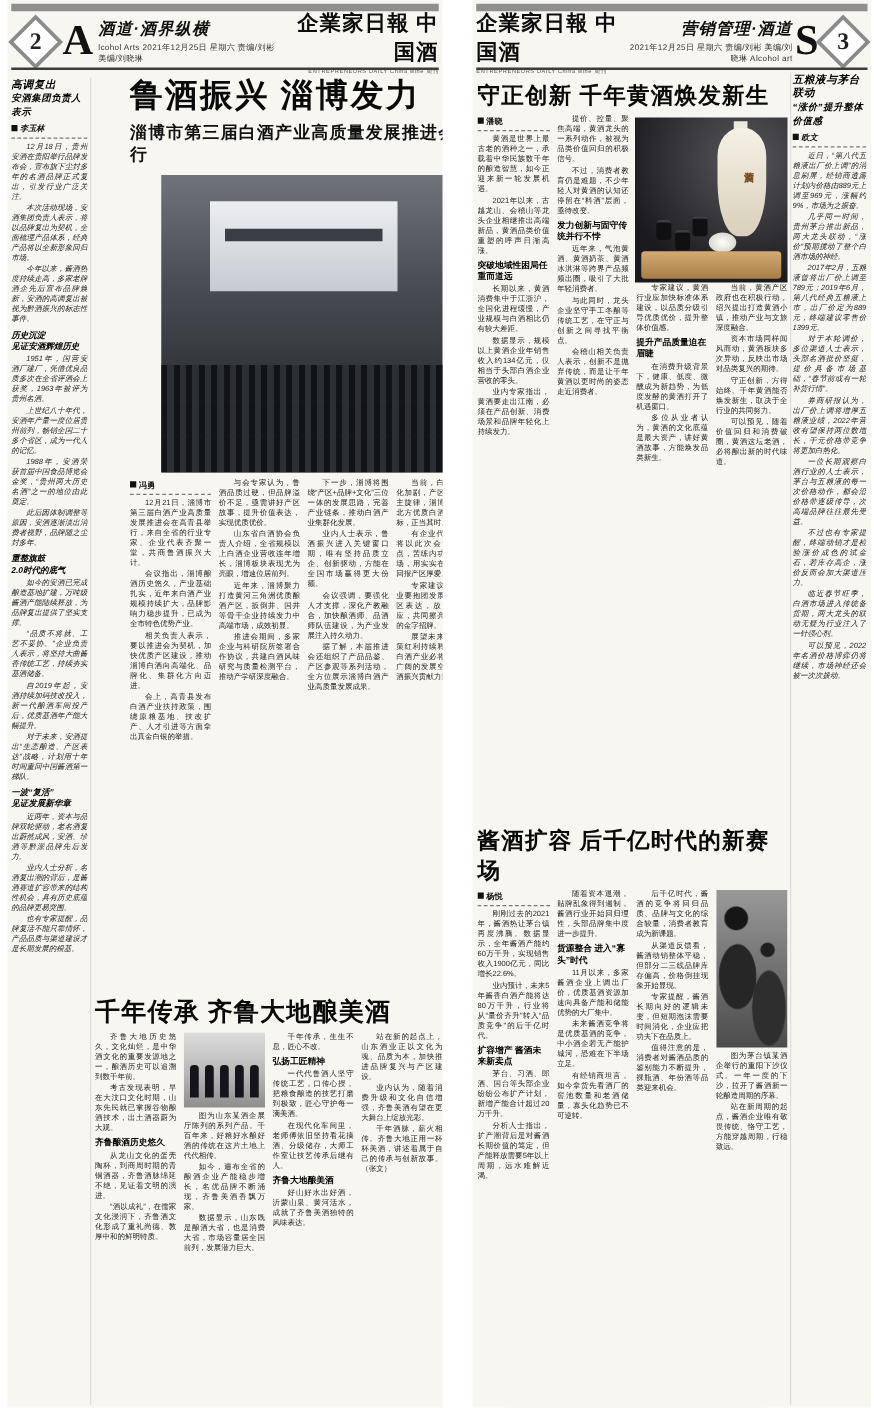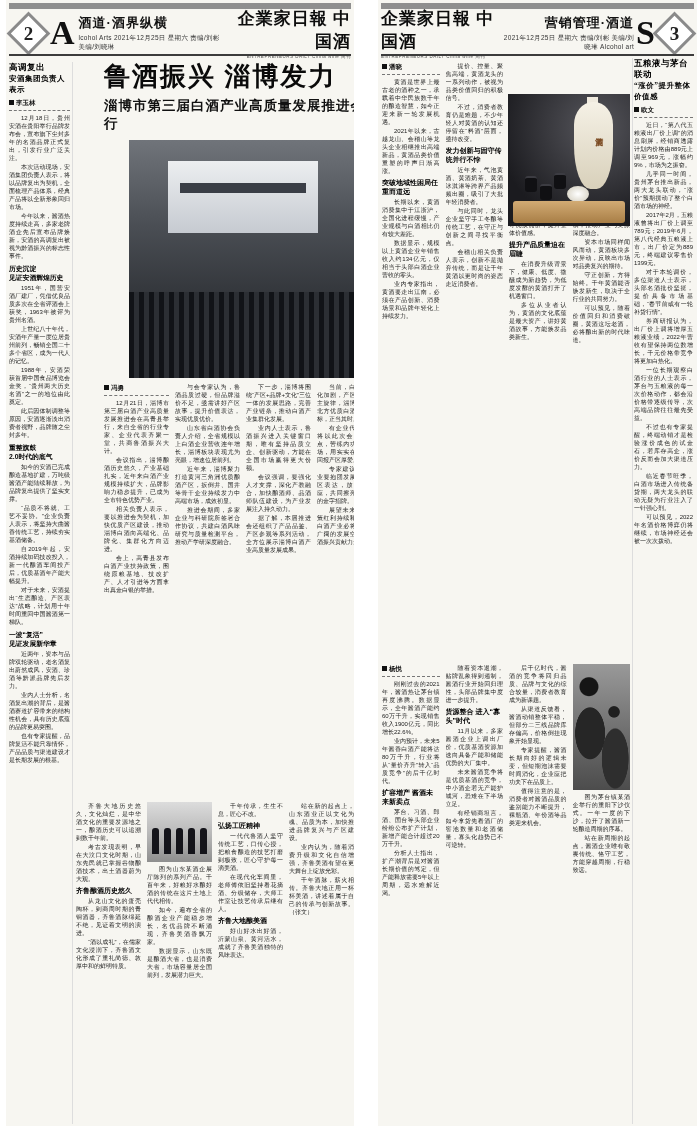--- a/index.html
+++ b/index.html
@@ -11,41 +11,41 @@
   .topbar{position:absolute;top:3px;left:3px;right:3px;height:6px;background:#8f8f8f;}
   .hrule{position:absolute;top:54px;left:3px;right:3px;height:0;border-top:2px solid #3c3c3c;}
   
   .hdr{position:absolute;top:13px;left:3px;right:3px;height:40px;display:flex;align-items:center;}
   .logo{display:flex;align-items:center;gap:2px;}
   .diamond{width:25px;height:25px;border:3px solid #8a8a8a;transform:rotate(45deg);background:#fff;margin:4px;}
   .diamond b{display:block;width:25px;height:25px;transform:rotate(-45deg);font-size:19px;line-height:25px;
              text-align:center;font-family:"Liberation Serif","DejaVu Serif",serif;color:#222;}
   .bigletter{font-family:"Liberation Serif","DejaVu Serif",serif;font-weight:bold;font-size:34px;line-height:34px;color:#111;}
   .sect{margin-left:4px;}
-  .sect .cn{font-size:13px;font-weight:bold;letter-spacing:1px;color:#111;}
+  .sect .cn{font-size:13px;font-weight:bold;letter-spacing:1px;color:#111;font-style:italic;}
   .sect .en{font-size:6.5px;color:#333;margin-top:2px;letter-spacing:.3px;}
   .masthead{margin-left:auto;text-align:right;}
   .masthead .row1{font-family:"Liberation Serif","DejaVu Serif",serif;font-weight:bold;font-size:17px;color:#0d0d0d;letter-spacing:1px;}
   .masthead .row2{font-size:4.5px;color:#555;letter-spacing:.5px;margin-top:1px;}
   .hdr-right-cluster{margin-left:auto;display:flex;align-items:center;justify-content:center;}
   .sect-r{text-align:right;margin-right:2px;}
   .masthead-l{text-align:left;}
   
   .article{position:absolute;}
   h1.head{margin:0;font-family:"Liberation Serif","DejaVu Serif",serif;font-weight:bold;color:#0a0a0a;}
   .h-main{font-size:26px;line-height:34px;letter-spacing:2px;}
   .h-sub{font-size:13.5px;line-height:18px;font-weight:bold;margin-top:3px;letter-spacing:1px;color:#111;}
   .h-mid{font-size:18px;line-height:24px;letter-spacing:1px;}
   .cols{display:flex;gap:6px;overflow:hidden;margin-top:4px;}
   .col{flex:1;overflow:hidden;min-width:0;}
   .col p,.flow p{margin:0 0 1px;font-size:6px;line-height:8px;text-align:justify;text-indent:2em;color:#222;}
   .byline{font-size:6.5px;font-weight:bold;color:#111;border-bottom:1px dashed #777;padding:1px 0 2px;margin-bottom:3px;}
   .byline .sq{display:inline-block;width:5px;height:5px;background:#111;margin-right:2px;}
   .csub{margin:3px 0 2px;font-size:7px;line-height:9px;font-weight:bold;color:#000;}
-  .sidebar{overflow:hidden;position:absolute;}
+  .sidebar{overflow:hidden;position:absolute;font-style:italic;}
   .sidebar h3{margin:0 0 3px;font-family:"Liberation Serif","DejaVu Serif",serif;font-size:7.5px;line-height:11px;
               font-weight:bold;color:#000;letter-spacing:.5px;}
   .sidebar h3 .l1{font-size:8.5px;display:block;}
   .sb-sub{margin:4px 0 2px;font-weight:bold;font-size:6.8px;line-height:9px;color:#000;}
   .spacer-photo{height:135px;}
   
   .photo{position:relative;overflow:hidden;background:#777;}
   .photo-conference{background:linear-gradient(180deg,#70747a 0%,#4b4f55 35%,#33363b 65%,#1f2125 100%);}
   .pc-screen{position:absolute;left:17%;top:9%;width:66%;height:30%;background:linear-gradient(#eceef0,#c6cad1);}
   .pc-title{position:absolute;left:8%;top:30%;width:84%;height:14%;background:#3a3e46;}
@@ -172,20 +172,21 @@
       <div class="col flow">
           <p>当前，白酒行业分化加剧，产区竞争成为主旋律，淄博提出打造北方优质白酒产区的目标，正当其时。</p>
           <p>有企业代表表示，将以此次会议为新起点，苦练内功，深耕市场，用实实在在的业绩回报产区厚爱。</p>
           <p>专家建议，鲁酒企业要抱团发展，统一产区表达，放大集群效应，共同擦亮淄博白酒的金字招牌。</p>
           <p>展望未来，随着政策红利持续释放，淄博白酒产业必将迎来更加广阔的发展空间，为鲁酒振兴贡献力量。</p>
         </div>
     </div>
   </div>
 
   <div class="article" style="left:70px;top:798px;width:278px;height:326px;">
+    <h1 class="head h-mid" style="font-size:20px;">千年传承 齐鲁大地酿美酒</h1>
     <div class="cols" style="height:292px;">
       <div class="col">
         <div class="flow">
             <p>齐鲁大地历史悠久，文化灿烂，是中华酒文化的重要发源地之一，酿酒历史可以追溯到数千年前。</p>
             <p>考古发现表明，早在大汶口文化时期，山东先民就已掌握谷物酿酒技术，出土酒器蔚为大观。</p>
           </div>
         <h4 class="csub">齐鲁酿酒历史悠久</h4>
         <div class="flow">
             <p>从龙山文化的蛋壳陶杯，到商周时期的青铜酒器，齐鲁酒脉绵延不绝，见证着文明的演进。</p>
             <p>“酒以成礼”，在儒家文化浸润下，齐鲁酒文化形成了重礼尚德、敦厚中和的鲜明特质。</p>
@@ -243,20 +244,21 @@
       <span class="bigletter">S</span>
       <span class="diamond">
           <b>3</b>
         </span>
     </div>
   </div>
   <div class="hrule"></div>
   <div class="vline-r"></div>
 
   <div class="article" style="left:4px;top:58px;width:248px;height:598px;">
+    <h1 class="head h-mid" style="margin-top:6px;">守正创新 千年黄酒焕发新生</h1>
     <div class="photo photo-flask" style="position:absolute;right:0;top:36px;width:122px;height:132px;">
       <div class="flask-neck"></div>
       <div class="flask"></div>
       <div class="flask-label">黄酒</div>
       <div class="cup" style="left:14%;bottom:26%;"></div>
       <div class="cup" style="left:26%;bottom:20%;"></div>
       <div class="cup" style="left:38%;bottom:28%;"></div>
       <div class="bowl" style="left:48%;bottom:18%;"></div>
       <div class="tray"></div>
     </div>
@@ -303,20 +305,21 @@
             <p>当前，黄酒产区政府也在积极行动，绍兴提出打造黄酒小镇，推动产业与文旅深度融合。</p>
             <p>资本市场同样闻风而动，黄酒板块多次异动，反映出市场对品类复兴的期待。</p>
             <p>守正创新，方得始终。千年黄酒能否焕发新生，取决于全行业的共同努力。</p>
             <p>可以预见，随着价值回归和消费破圈，黄酒这坛老酒，必将酿出新的时代味道。</p>
           </div>
       </div>
     </div>
   </div>
 
   <div class="article" style="left:4px;top:660px;width:248px;height:464px;">
+    <h1 class="head h-mid">酱酒扩容 后千亿时代的新赛场</h1>
     <div class="cols" style="height:430px;">
       <div class="col">
         <div class="byline"><span class="sq"></span><span>杨悦</span></div>
         <div class="flow">
             <p>刚刚过去的2021年，酱酒热让茅台镇再度沸腾。数据显示，全年酱酒产能约60万千升，实现销售收入1900亿元，同比增长22.6%。</p>
             <p>业内预计，未来5年酱香白酒产能将达80万千升，行业将从“量价齐升”转入“品质竞争”的后千亿时代。</p>
           </div>
         <h4 class="csub">扩容增产 酱酒未来新卖点</h4>
         <div class="flow">
             <p>茅台、习酒、郎酒、国台等头部企业纷纷公布扩产计划，新增产能合计超过20万千升。</p>

